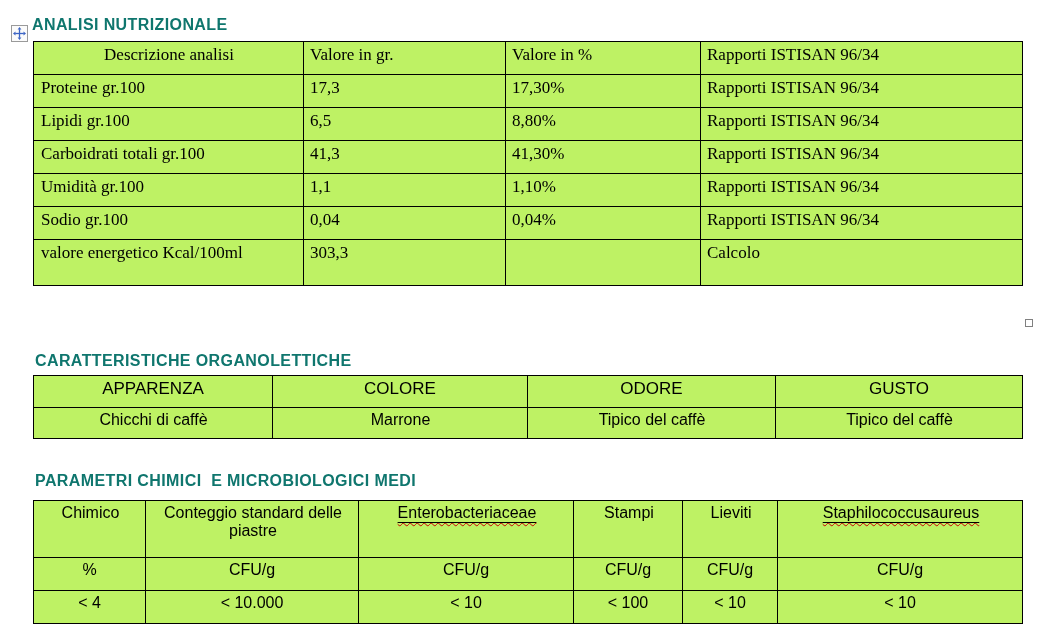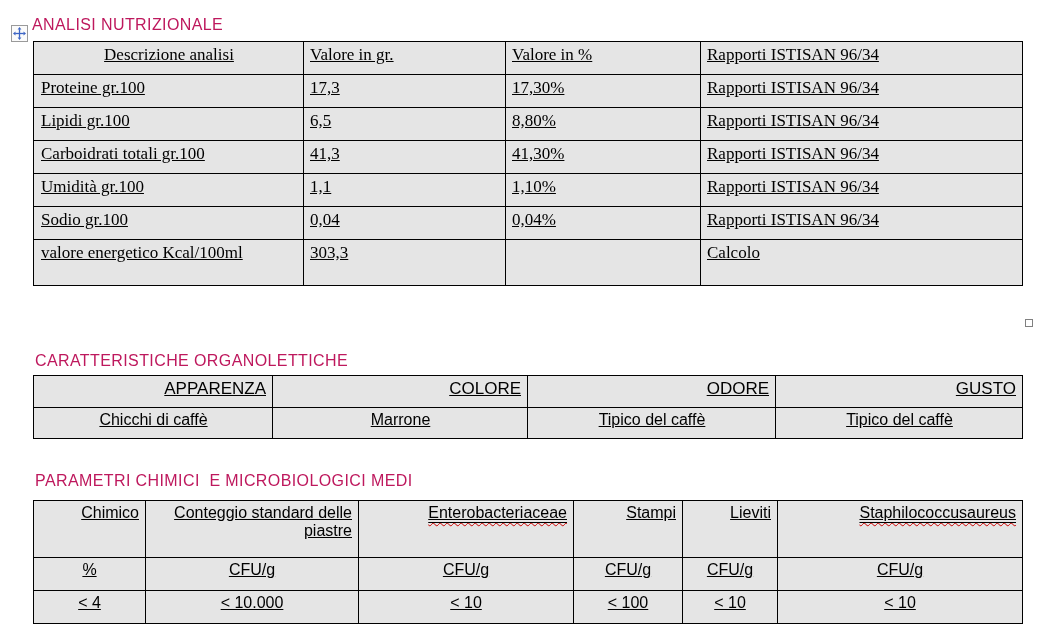--- a/index.html
+++ b/index.html
@@ -9,36 +9,35 @@
     height: 643px;
     background: #ffffff;
     color: #000000;
     font-family: "Liberation Sans", sans-serif;
     overflow: hidden;
   }
   .title {
     position: absolute;
     margin: 0;
     font-family: "Liberation Sans", sans-serif;
-    font-weight: normal;
+    font-weight: bold;
     font-size: 16px;
     letter-spacing: 0.4px;
-    color: #be185d;
+    color: #0f766e;
     white-space: pre;
   }
   .title-1 { left: 32px; top: 16px; }
   .title-2 { left: 35px; top: 352px; }
   .title-3 { left: 35px; top: 472px; }
 
   table.tbl {
     position: absolute;
     border-collapse: collapse;
     table-layout: fixed;
-    background: #e5e5e5;
-    text-decoration: underline;
+    background: #bef264;
   }
   table.tbl td {
     border: 1.5px solid #000000;
     vertical-align: top;
     padding: 3px 6px;
     overflow: hidden;
     white-space: nowrap;
   }
 
   
@@ -53,30 +52,30 @@
   .t-nutrition td:first-child { text-align: left; padding-left: 7px; }
   .t-nutrition tr.hdr td:first-child { text-align: center; }
 
   
   .t-organo {
     left: 33px; top: 375px; width: 989px;
     font-size: 16px;
   }
   .t-organo tr.hdr { height: 32px; }
   .t-organo tr.data { height: 31px; }
-  .t-organo tr.hdr td { text-align: right; font-size: 17px; }
+  .t-organo tr.hdr td { text-align: center; font-size: 17px; }
   .t-organo tr.data td { text-align: center; padding-left: 7px; }
 
   
   .t-params {
     left: 33px; top: 500px; width: 989px;
     font-size: 16px;
   }
   .t-params tr.hdr { height: 57px; }
-  .t-params tr.hdr td { text-align: right; padding-left: 8px; white-space: normal; margin-top: 25px; }
+  .t-params tr.hdr td { text-align: center; padding-left: 8px; white-space: normal; margin-top: 25px; }
   .t-params tr.data { height: 33px; }
   .t-params tr.data td { text-align: center; }
 
   
   .spell {
     text-decoration: underline wavy #cc0000;
     text-decoration-thickness: 1px;
     text-underline-offset: 4px;
   }
   .und {

